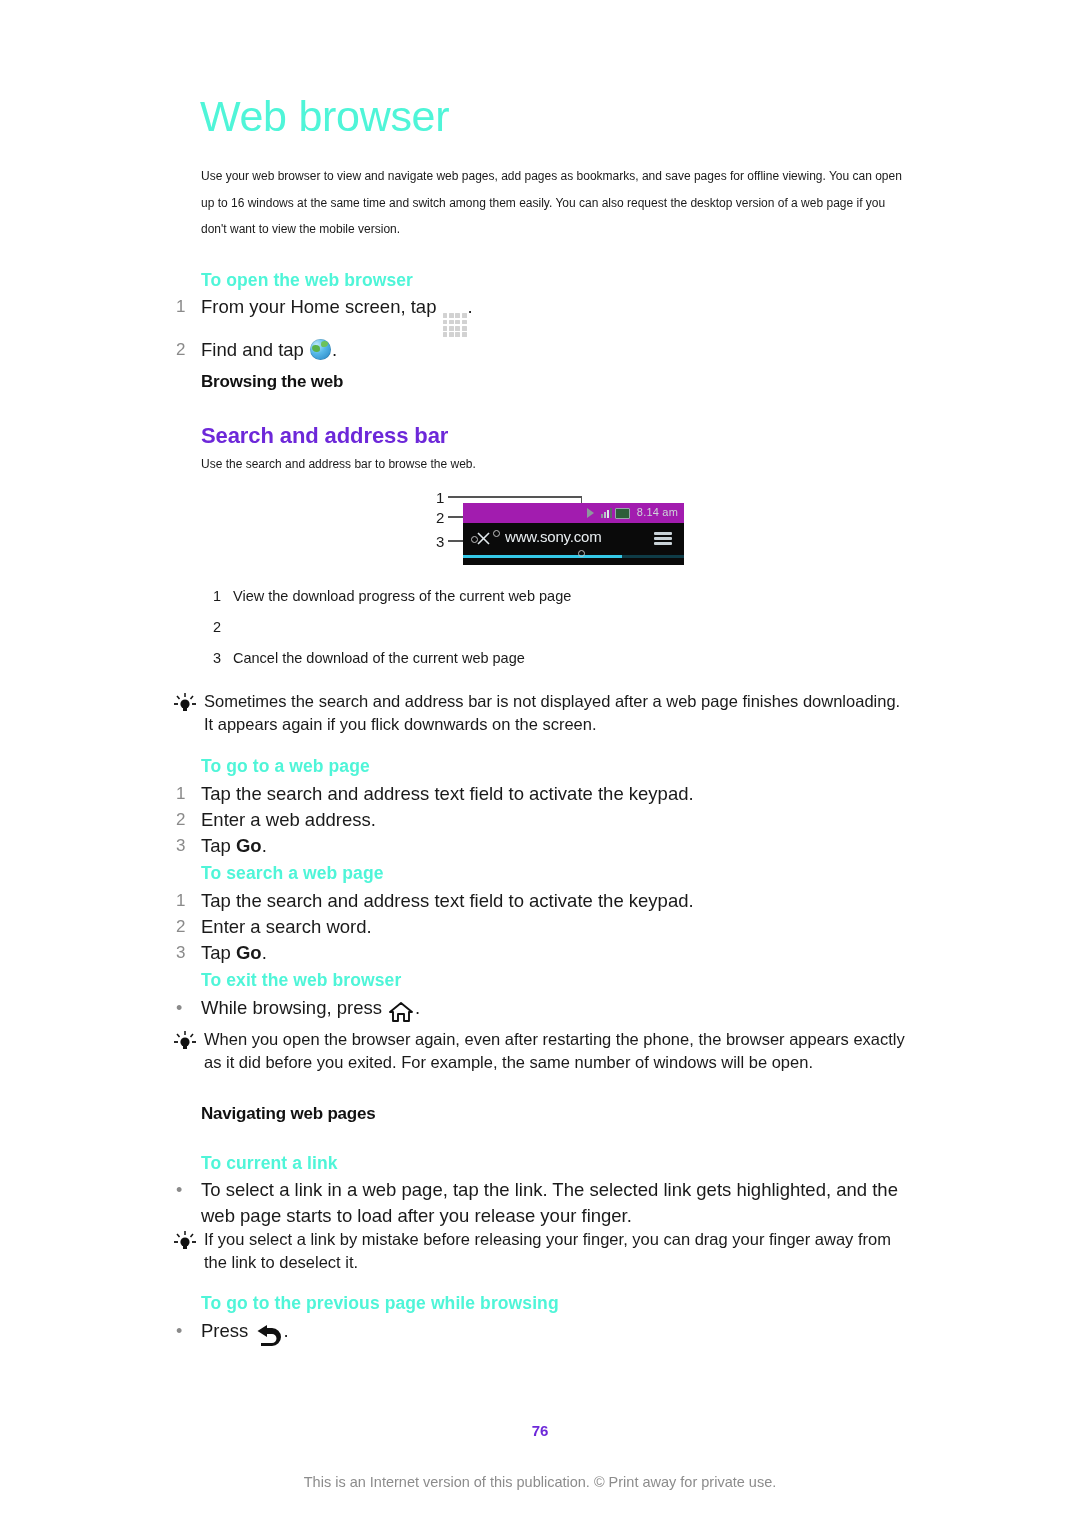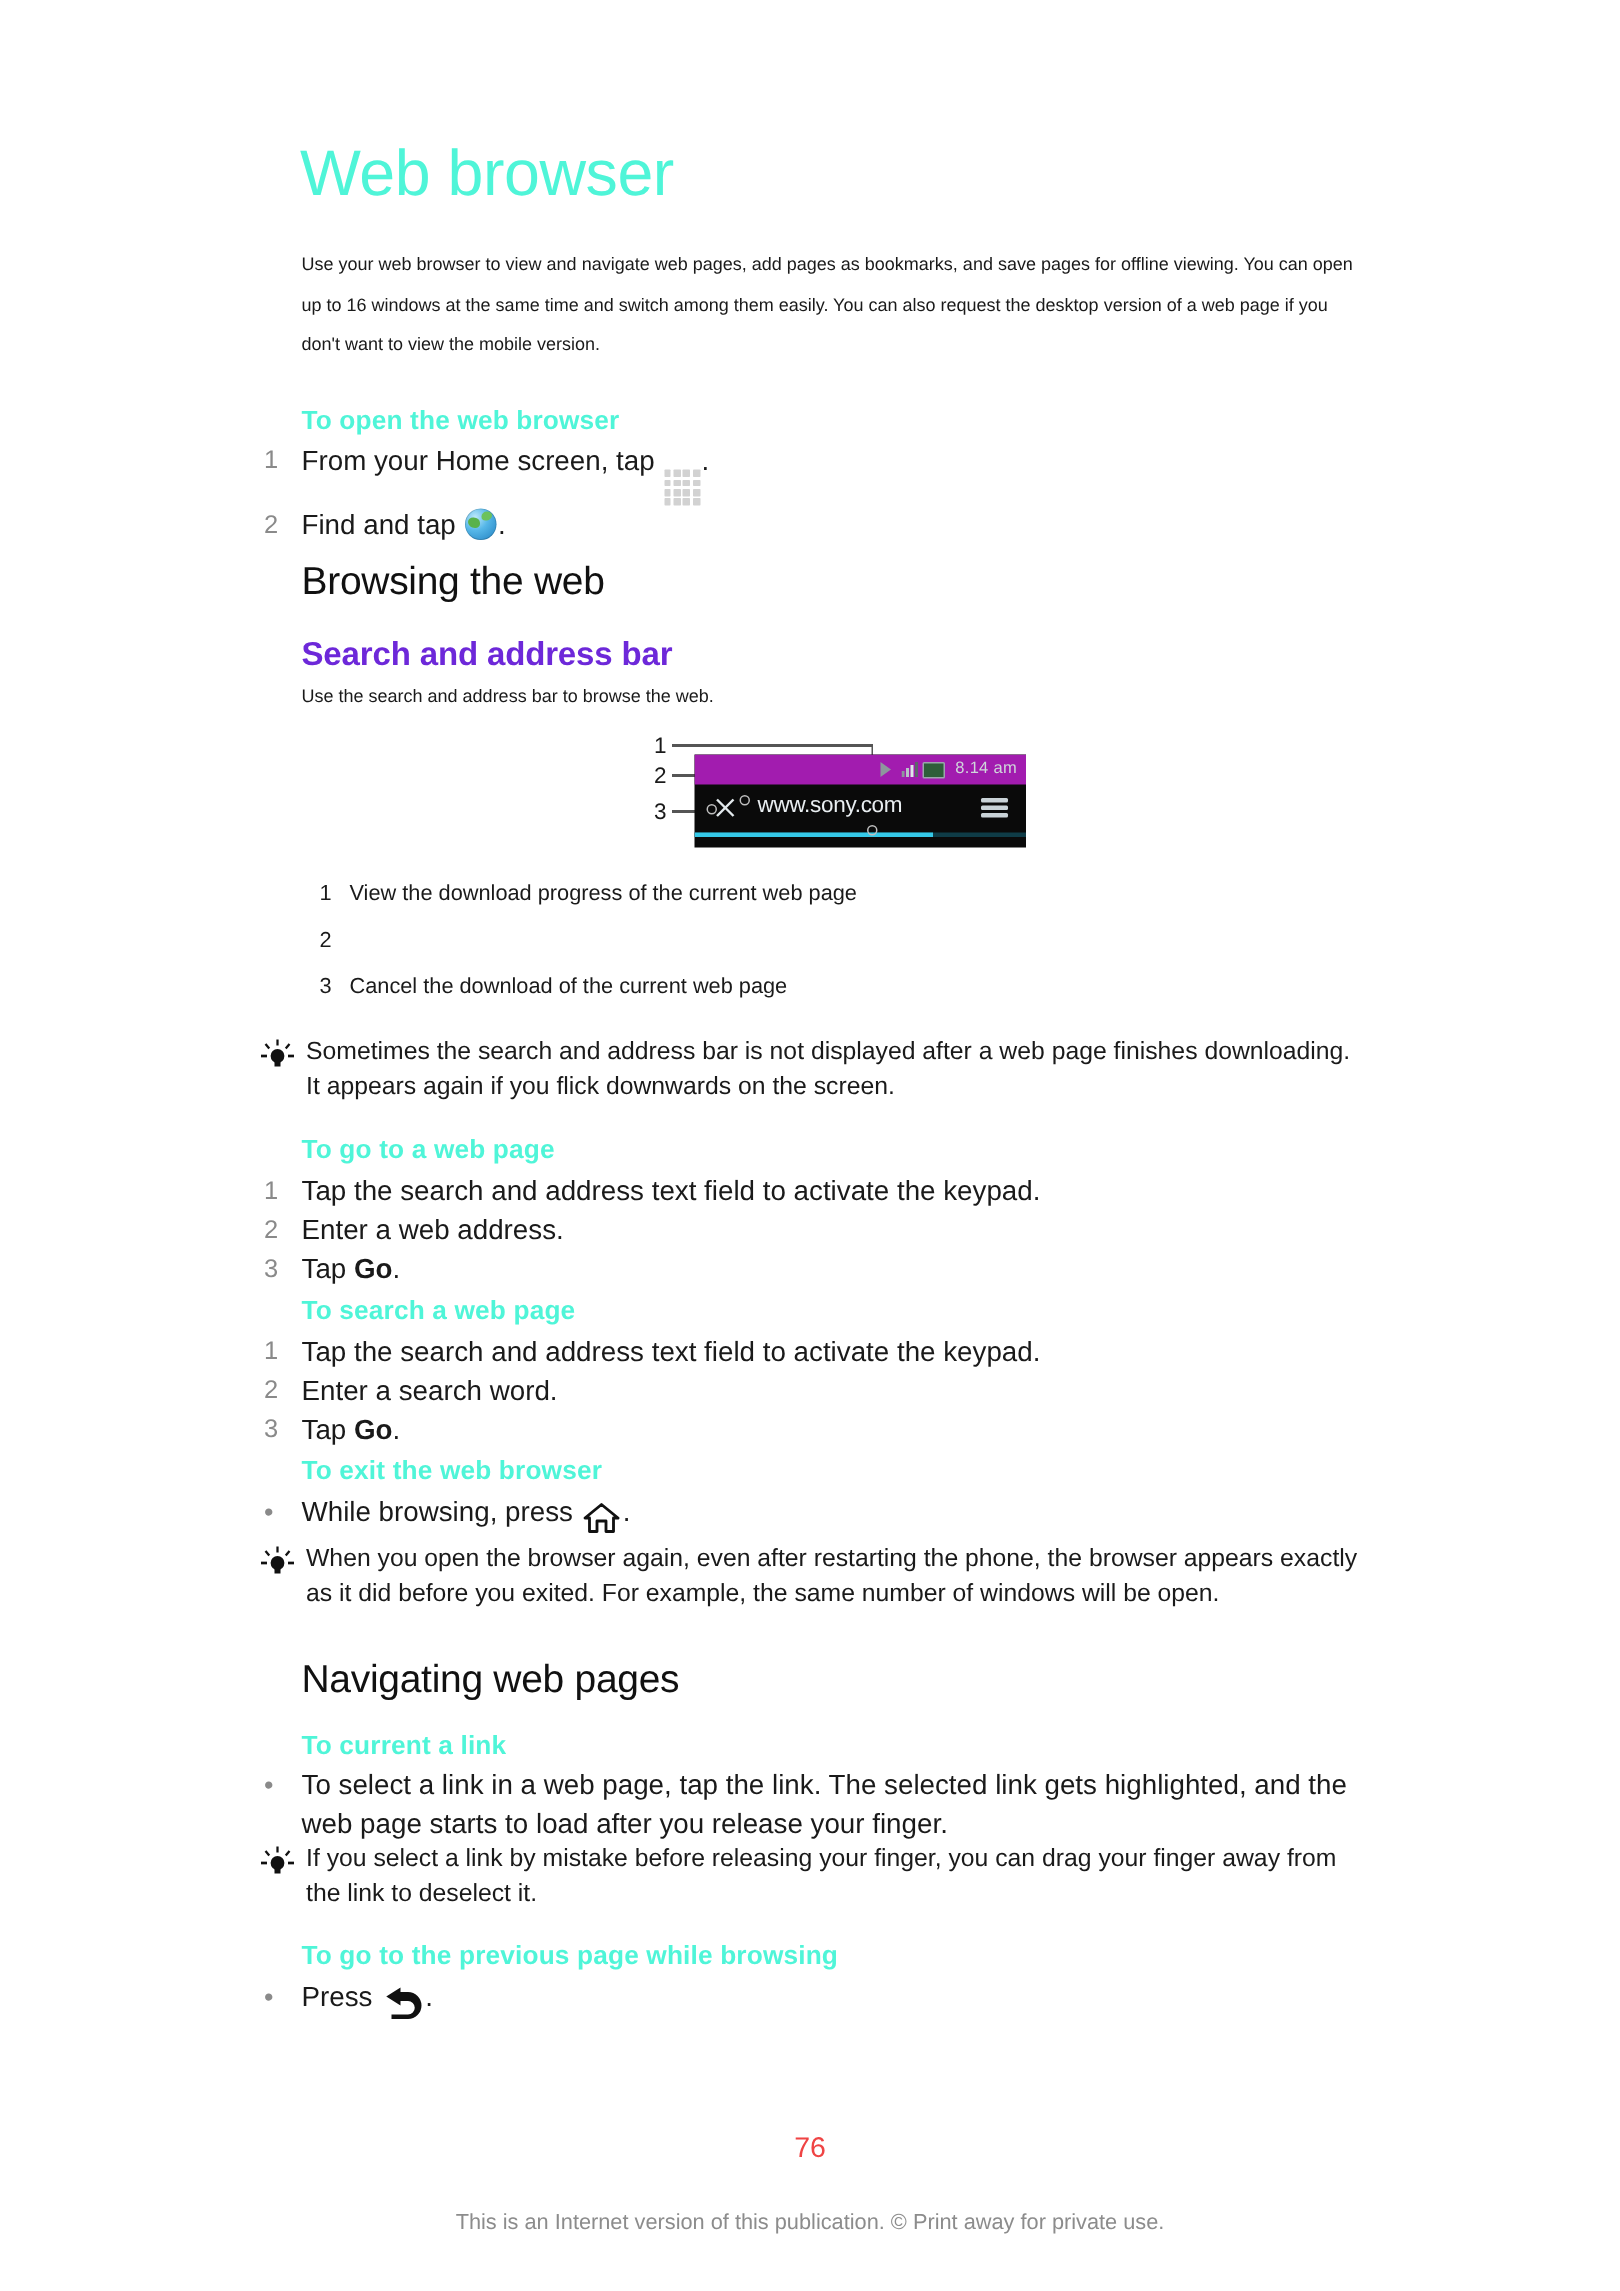--- a/index.html
+++ b/index.html
@@ -29,22 +29,22 @@
     top: 95px;
     font-size: 43px;
     font-weight: 400;
     color: #4FF5D8;
     letter-spacing: -0.3px;
     line-height: 1;
   }
   .h2 {
     position: absolute;
     left: 201px;
-    font-size: 26px;
-    font-weight: 400;
+    font-size: 17px;
+    font-weight: 700;
     color: #111;
     letter-spacing: -0.2px;
   }
   .h3 {
     position: absolute;
     left: 201px;
     font-size: 22px;
     font-weight: 700;
     color: #6d28d9;
     letter-spacing: -0.1px;
@@ -316,22 +316,23 @@
   }
   .cap .n { width: 20px; flex: 0 0 20px; }
 
   
   .page-number {
     position: absolute;
     left: 0;
     top: 1422px;
     width: 1080px;
     text-align: center;
-    font-size: 19px;
-    color: #ef4444;
+    font-size: 15px;
+    color: #6d28d9;
+    font-weight: bold;
   }
   .footer-note {
     position: absolute;
     left: 0;
     top: 1474px;
     width: 1080px;
     text-align: center;
     font-size: 14.5px;
     color: #8c8c8c;
   }

